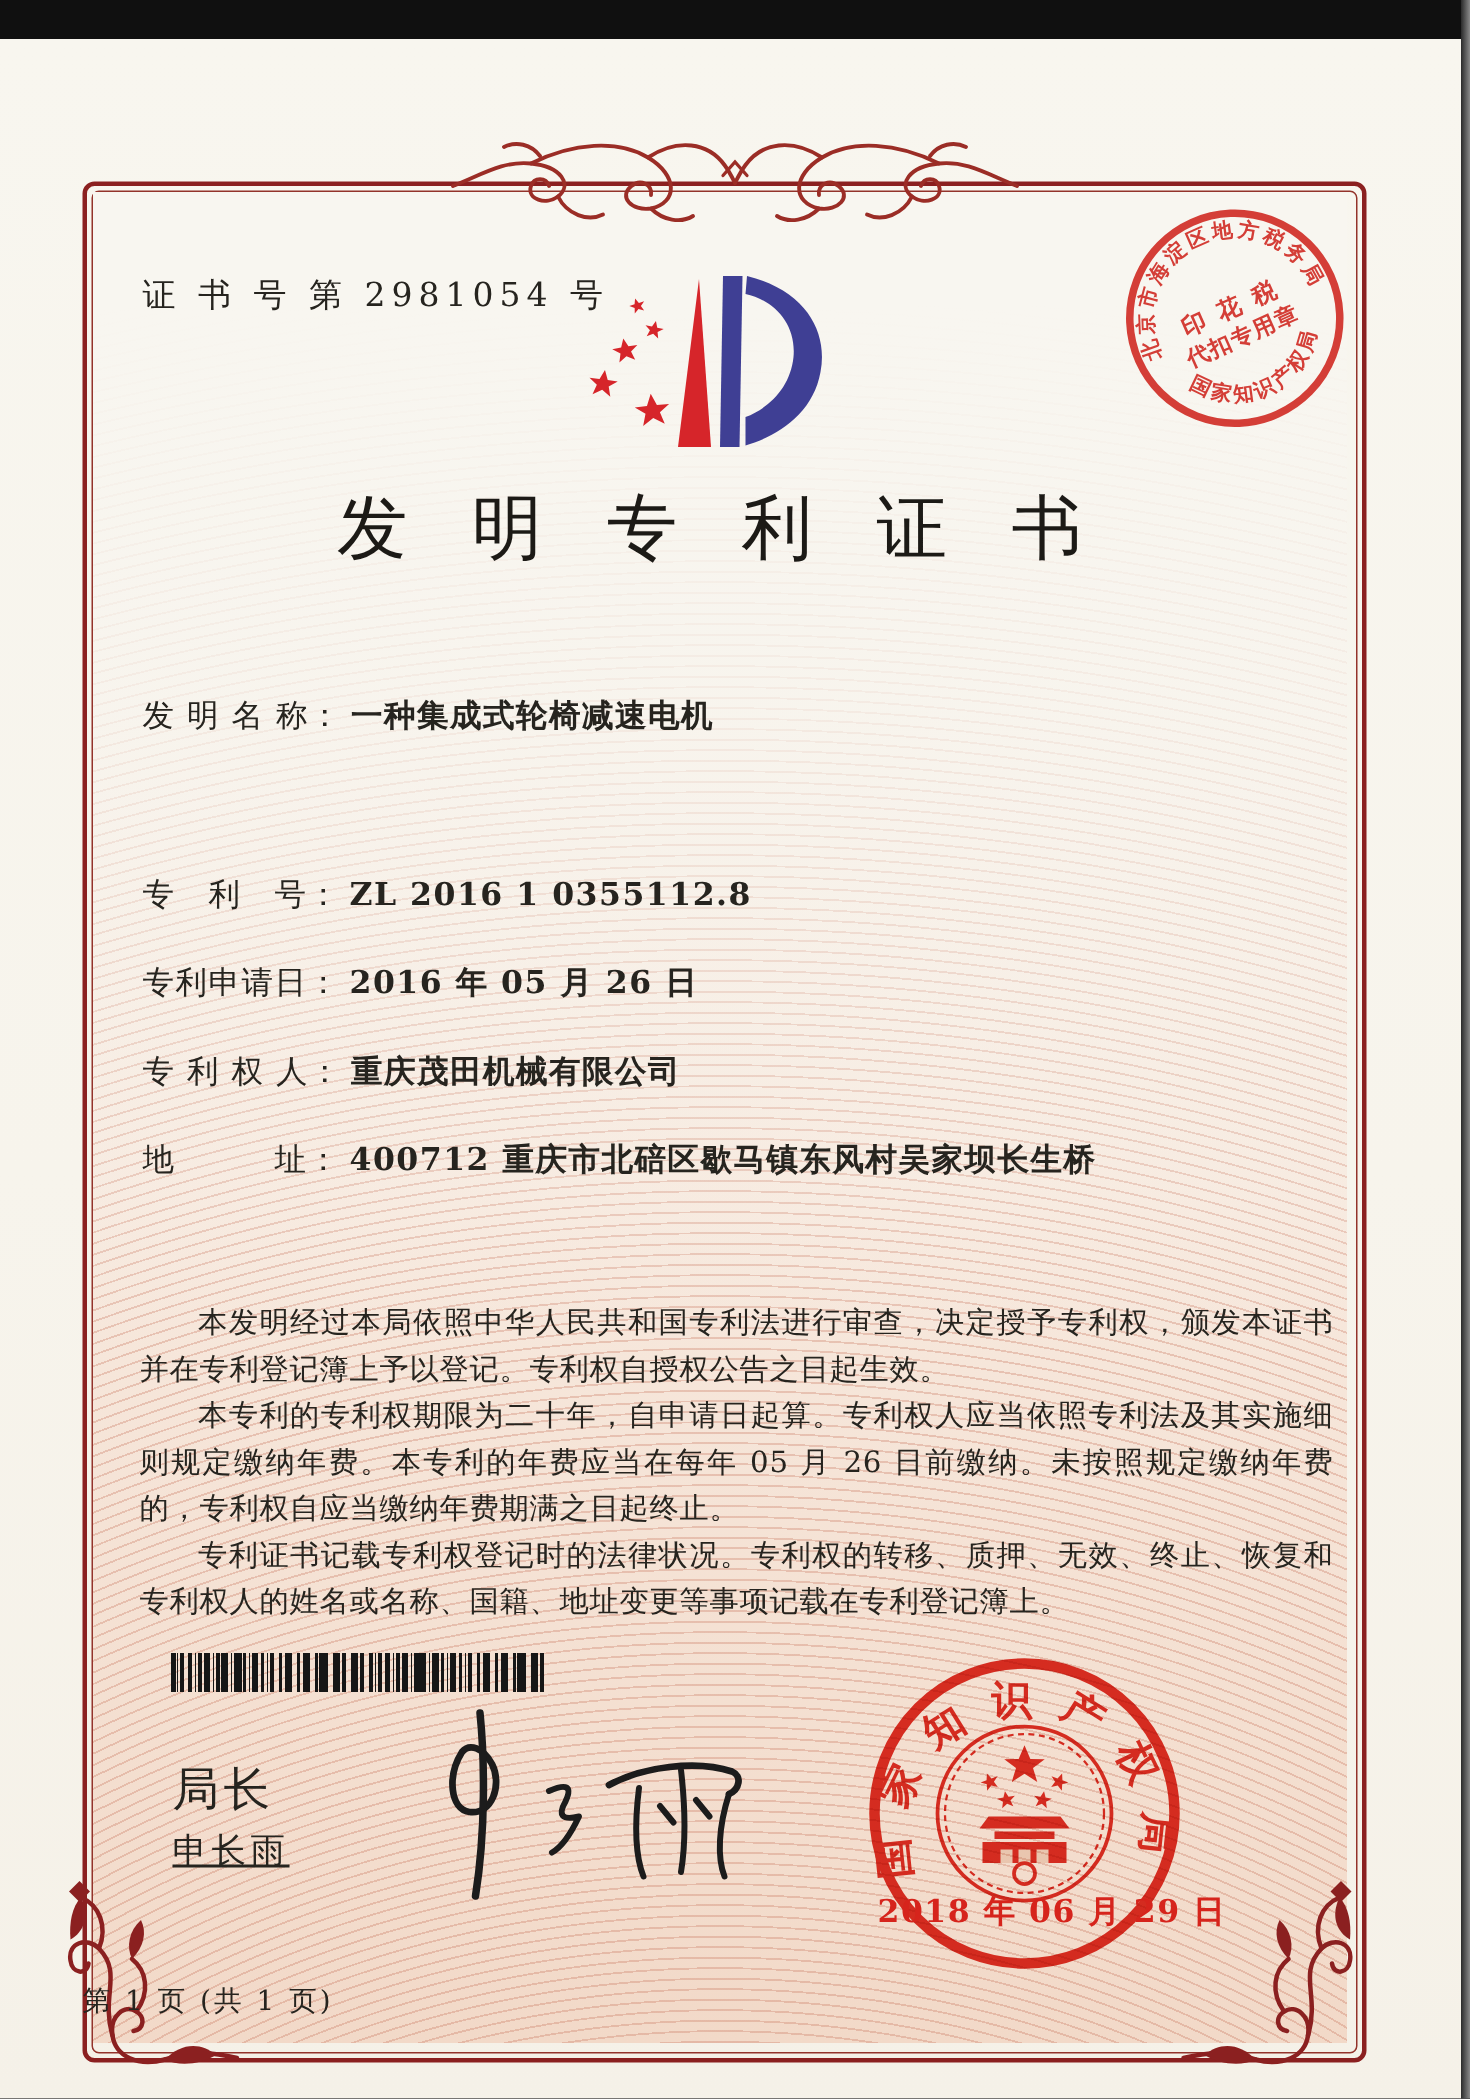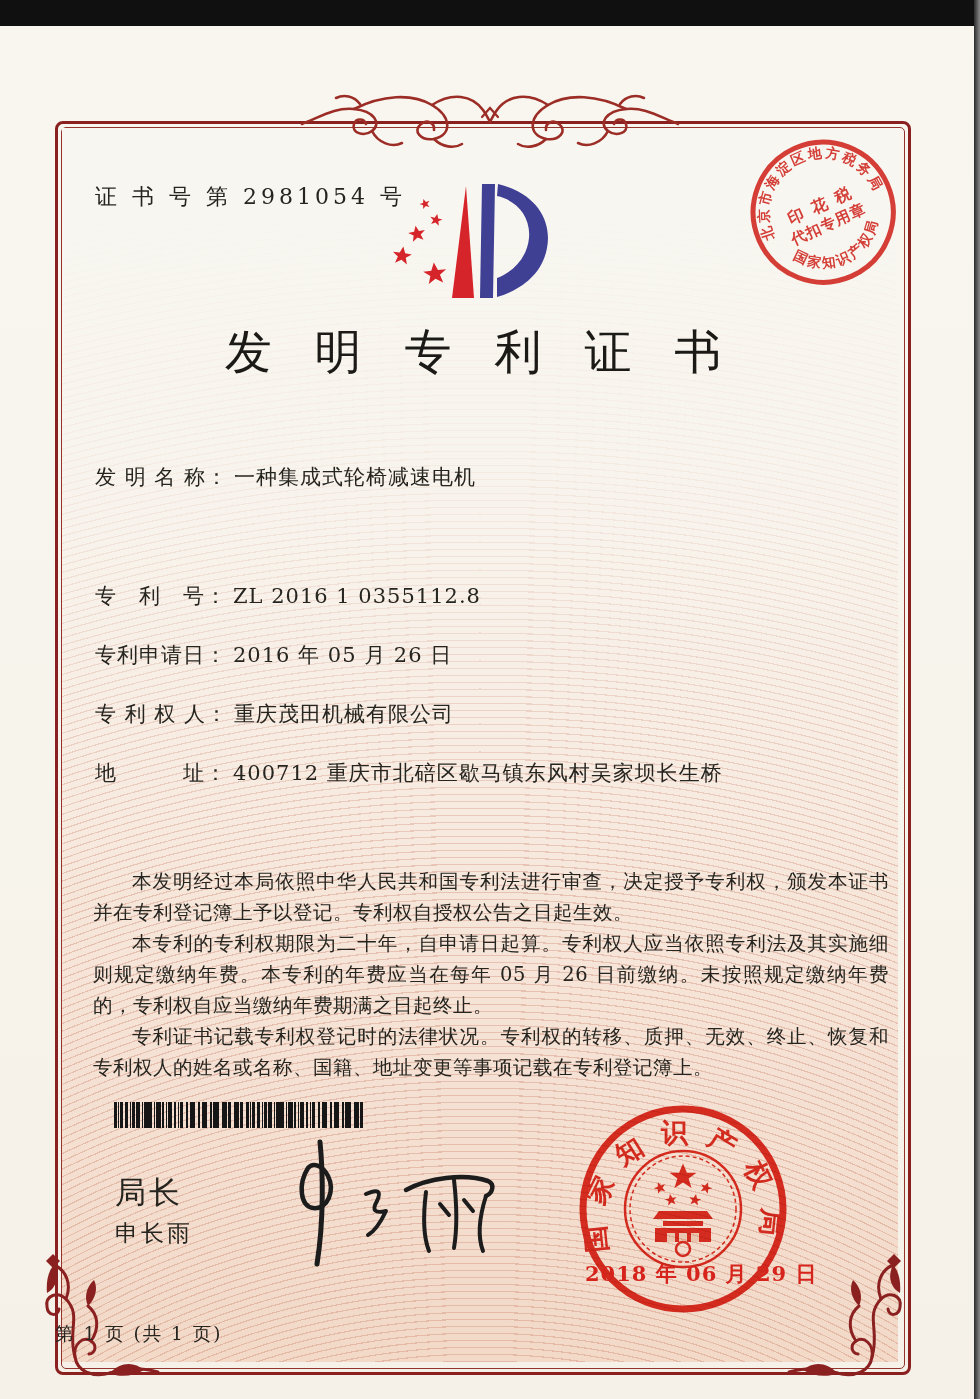--- a/index.html
+++ b/index.html
@@ -36,36 +36,36 @@
     font-size:22px;letter-spacing:4px;color:#26241f;white-space:nowrap;
   }
   .doc-title{
     position:absolute;left:55px;top:295px;width:850px;text-align:center;
     font-size:47px;font-weight:normal;letter-spacing:14px;color:#1c1a16;white-space:nowrap;
   }
   .field-row{
     position:absolute;left:95px;font-size:21px;color:#26241f;
     letter-spacing:1px;white-space:nowrap;
   }
-  .field-row .val{margin-left:6px;}
+  .field-row .val{margin-left:6px;font-weight:bold;}
   .grant-no-cell{position:absolute;left:390px;top:0;white-space:nowrap;}
   .paragraphs{
     position:absolute;left:93px;top:840px;width:796px;
     font-size:19.5px;line-height:31px;color:#26241f;text-align:justify;
   }
   .paragraphs p{margin:0;text-indent:2em;letter-spacing:.5px;}
   .barcode{
     position:absolute;left:114px;top:1076px;width:252px;height:26px;
     background-image:
       repeating-linear-gradient(90deg,#161616 0 2px,rgba(0,0,0,0) 2px 6px),
       repeating-linear-gradient(90deg,#161616 0 1px,rgba(0,0,0,0) 1px 4px),
       repeating-linear-gradient(90deg,#161616 0 3px,rgba(0,0,0,0) 3px 11px);
   }
   .director-label{position:absolute;left:115px;top:1146px;font-size:31px;letter-spacing:3px;color:#26241f;}
-  .director-name{position:absolute;left:115px;top:1192px;font-size:23px;letter-spacing:3px;color:#26241f;}
+  .director-name{position:absolute;left:115px;top:1192px;font-size:23px;letter-spacing:3px;color:#26241f;text-decoration:underline;}
   .signature-svg{position:absolute;left:250px;top:1112px;}
   .seal-wrap{position:absolute;left:572px;top:1072px;mix-blend-mode:multiply;}
   .seal-date{
     position:absolute;left:585px;top:1234px;width:215px;text-align:center;
     font-size:21px;letter-spacing:1px;color:#d6241c;font-weight:bold;white-space:nowrap;
   }
   .tax-stamp{position:absolute;left:748px;top:110px;transform:rotate(-24deg);mix-blend-mode:multiply;}
   .page-footer{
     position:absolute;left:55px;top:1295px;width:944px;text-align:left;
     font-size:18.5px;letter-spacing:2px;color:#26241f;

